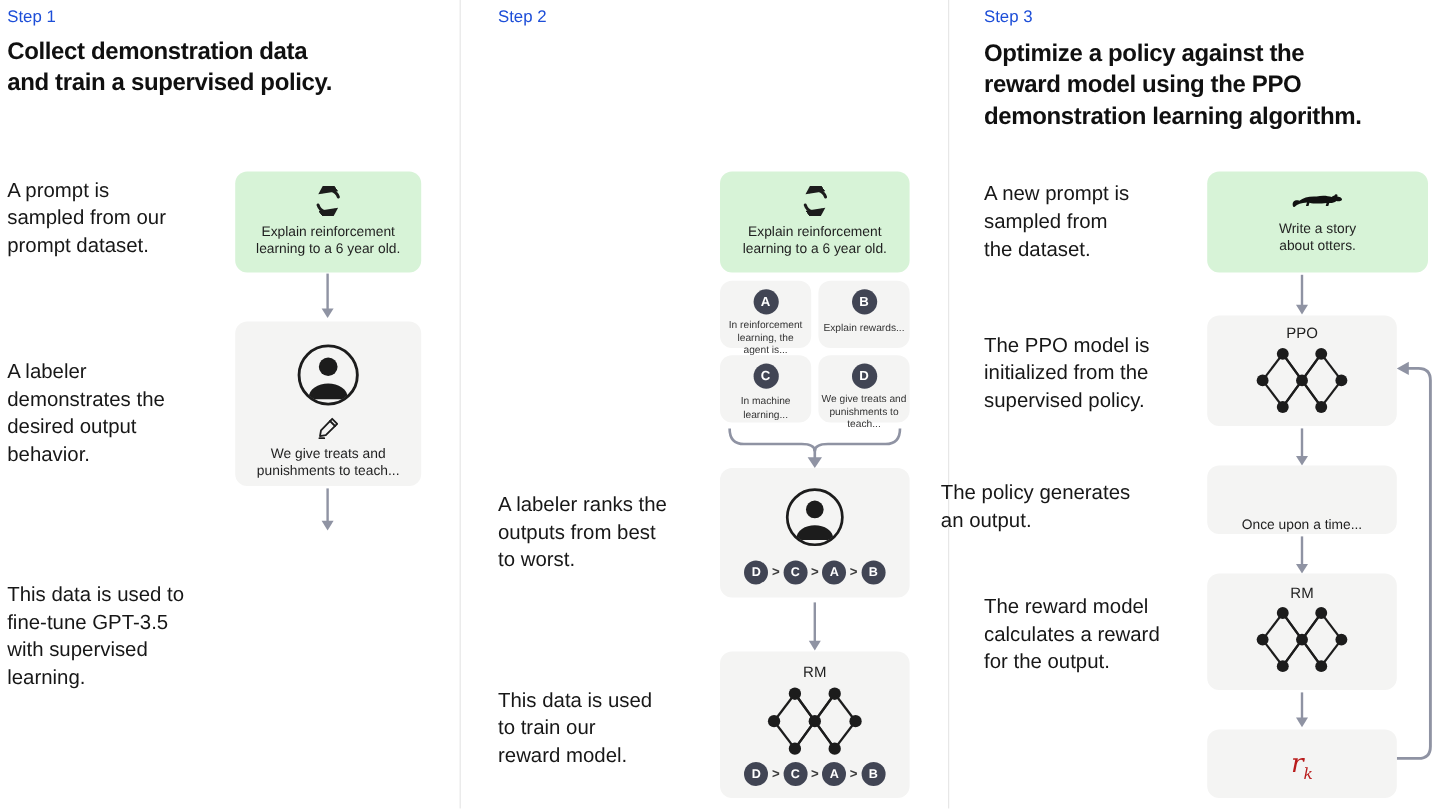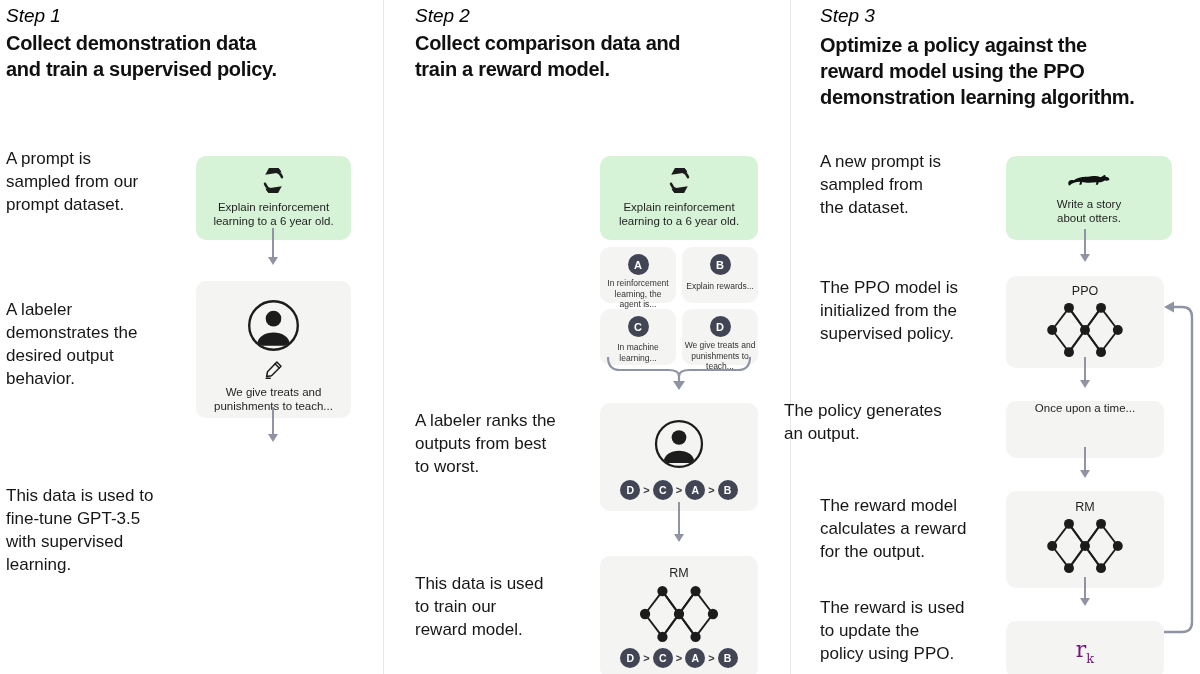--- a/index.html
+++ b/index.html
@@ -3,39 +3,39 @@
 <meta charset="utf-8">
 <style>
   * { margin:0; padding:0; box-sizing:border-box; }
   html,body { background:#fff; }
   #canvas {
     position:relative; width:1200px; height:674px; overflow:hidden;
     font-family:"Liberation Sans","DejaVu Sans",sans-serif; background:#fff;
   }
   .abs { position:absolute; }
   .divider { position:absolute; top:0; width:1px; height:674px; background:#e7e7e7; }
-  .col-label { font-size:19px; color:#000000;font-style:italic; }
+  .col-label { font-size:14px; color:#1d4ed8; }
   .col-title { font-size:20px; font-weight:bold; color:#101010; line-height:26px; letter-spacing:-0.3px; white-space:pre-line; }
   .caption { font-size:17px; line-height:23px; color:#171717; white-space:pre-line; }
-  .box { position:absolute; border-radius:10px; background:#f4f4f3; display:flex; flex-direction:column; align-items:center;margin-top:13px; }
+  .box { position:absolute; border-radius:10px; background:#f4f4f3; display:flex; flex-direction:column; align-items:center; }
   .box.green { background:#d7f3d7; }
   .box-text { font-size:11.5px; line-height:14px; color:#1f1f1f; text-align:center; white-space:pre-line; }
   .mini-text { font-size:8.5px; line-height:10.5px; color:#333; text-align:center; white-space:pre-line; }
   .model-label { font-size:12.5px; color:#1f1f1f; }
   .arrow { position:absolute; width:2px; background:#8f93a3; }
   .arrow::after { content:''; position:absolute; left:-4px; bottom:-7px;
     border-left:5px solid transparent; border-right:5px solid transparent; border-top:8px solid #8f93a3; }
   .letter-circle { width:21px; height:21px; border-radius:50%; background:#414554; color:#fff;
     font-size:11px; font-weight:bold; display:flex; align-items:center; justify-content:center; flex:none; }
   .rank-row { display:flex; align-items:center; gap:3px; }
   .rank-row .letter-circle { width:20px; height:20px; font-size:10.5px; }
   .rank-sep { font-size:11px; font-weight:bold; color:#3c3c3c; }
   .docs-row { display:flex; gap:7px; align-items:center; }
   .icon { display:block; }
-  .reward-math { font-family:"DejaVu Serif","Liberation Serif",serif; color:#701a75; }
+  .reward-math { font-family:"DejaVu Serif","Liberation Serif",serif; font-style:italic; color:#b91c1c; }
   .reward-math .base { font-size:22px; }
   .reward-math .sub { font-size:13px; display:inline-block; transform:translateY(6px); }
 </style>
 </head>
 <body>
 
 <div id="canvas">
 
   <svg width="0" height="0" style="position:absolute">
     <defs>
@@ -138,22 +138,20 @@
         <use href="#ic-pencil"></use>
       </svg>
     <div class="box-text">We give treats and
 punishments to teach...</div>
   </div>
 
   <div class="arrow" style="left:272px; top:407px; height:28px"></div>
 
 
   <div class="abs col-label" style="left:415px; top:5px">Step 2</div>
-  <div class="abs col-title" style="left:415px; top:30px">Collect comparison data and
-train a reward model.</div>
 
   <div class="abs caption" style="left:415px; top:409px">A labeler ranks the
 outputs from best
 to worst.</div>
   <div class="abs caption" style="left:415px; top:572px">This data is used
 to train our
 reward model.</div>
 
   <div class="box green" style="left:600px; top:143px; width:158px; height:84px; justify-content:center; gap:7px">
     <svg class="icon" width="25" height="25">
@@ -236,44 +234,41 @@
 sampled from
 the dataset.</div>
   <div class="abs caption" style="left:820px; top:276px">The PPO model is
 initialized from the
 supervised policy.</div>
   <div class="abs caption" style="left:784px; top:399px">The policy generates
 an output.</div>
   <div class="abs caption" style="left:820px; top:494px">The reward model
 calculates a reward
 for the output.</div>
-  <div class="abs caption" style="left:820px; top:596px">The reward is used
-to update the
-policy using PPO.</div>
-
-  <div class="box green" style="left:1006px; top:143px; width:166px; height:84px; justify-content:center; gap:6px">
+
+  <div class="box green" style="left:1006px; top:143px; width:184px; height:84px; justify-content:center; gap:6px">
     <svg class="icon" width="44" height="19">
         <use href="#ic-otter"></use>
       </svg>
     <div class="box-text">Write a story
 about otters.</div>
   </div>
 
   <div class="arrow" style="left:1084px; top:229px; height:26px"></div>
 
   <div class="box" style="left:1006px; top:263px; width:158px; height:92px; padding-top:8px; gap:3px">
     <div class="model-label">PPO</div>
     <svg class="icon" width="82" height="58">
         <use href="#ic-network"></use>
       </svg>
   </div>
 
   <div class="arrow" style="left:1084px; top:357px; height:24px"></div>
 
-  <div class="box" style="left:1006px; top:388px; width:158px; height:57px; justify-content:flex-start">
+  <div class="box" style="left:1006px; top:388px; width:158px; height:57px; justify-content:flex-end">
     <div class="box-text">Once upon a time...</div>
   </div>
 
   <div class="arrow" style="left:1084px; top:447px; height:24px"></div>
 
   <div class="box" style="left:1006px; top:478px; width:158px; height:97px; padding-top:9px; gap:3px">
     <div class="model-label">RM</div>
     <svg class="icon" width="82" height="58">
         <use href="#ic-network"></use>
       </svg>

